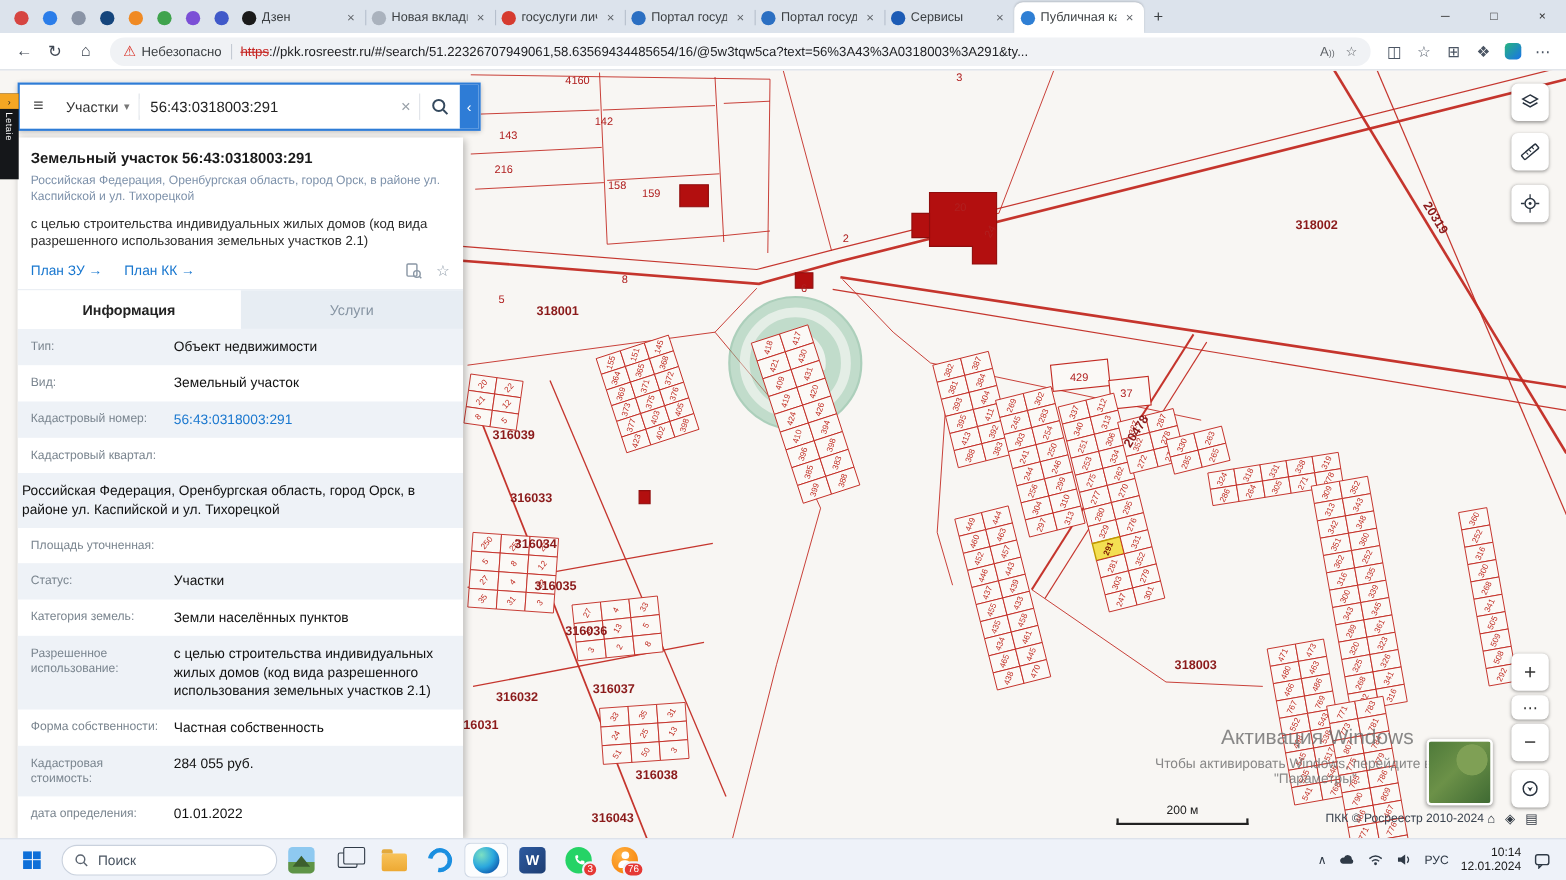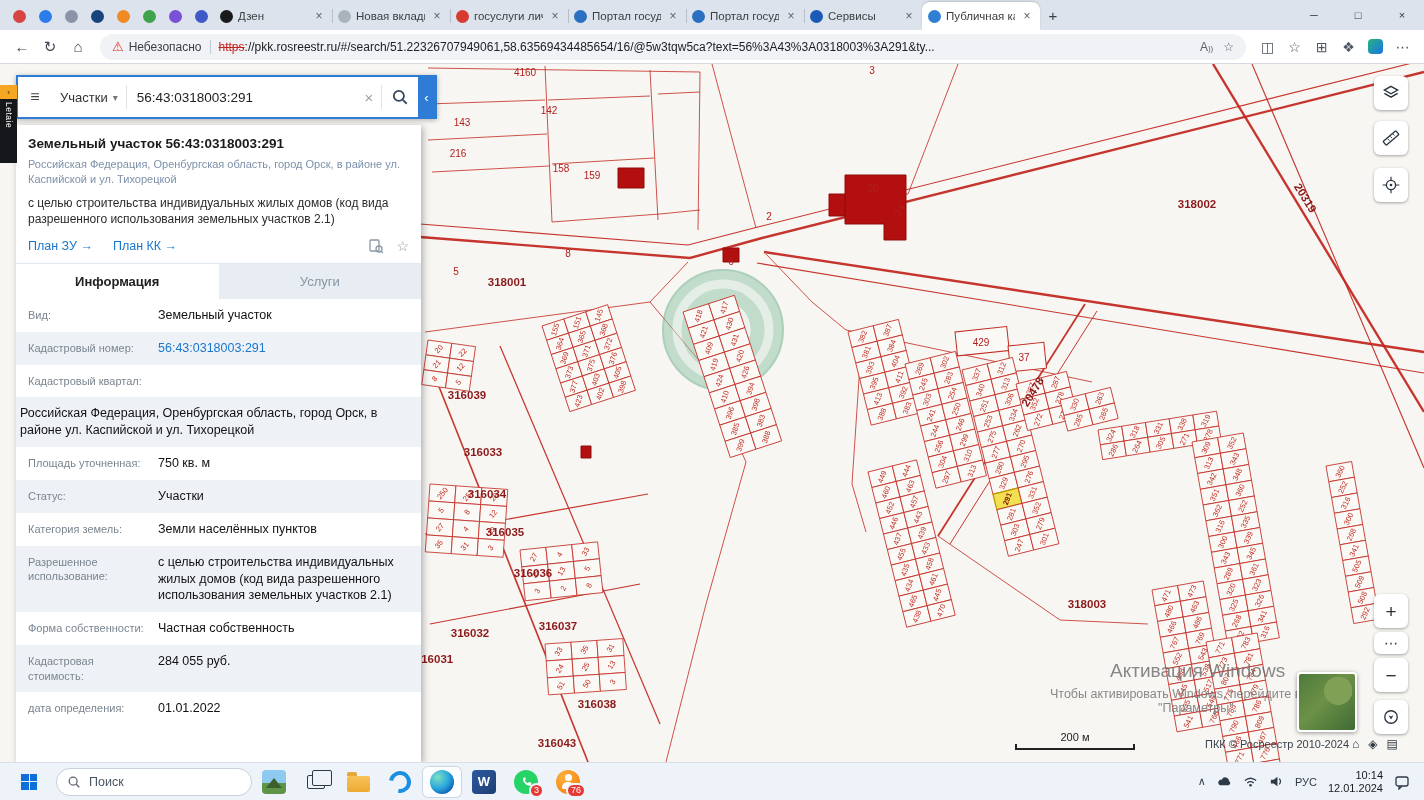--- a/index.html
+++ b/index.html
@@ -918,37 +918,40 @@
         </svg>
         <span>☆</span>
       </span>
     </div>
   </div>
   <div class="panel-tabs">
     <div class="panel-tab active">Информация</div>
     <div class="panel-tab inactive">Услуги</div>
   </div>
   <div class="info-rows">
+      <div class="info-row odd">
+        <div class="info-label">Тип:</div>
+        <div class="info-value">Объект недвижимости</div>
+      </div>
       <div class="info-row">
         <div class="info-label">Вид:</div>
         <div class="info-value">Земельный участок</div>
       </div>
       <div class="info-row odd">
         <div class="info-label">Кадастровый номер:</div>
         <div class="info-value link">56:43:0318003:291</div>
       </div>
       <div class="info-row">
         <div class="info-label">Кадастровый квартал:</div>
       </div>
       <div class="info-row odd">
         <div class="info-value">Российская Федерация, Оренбургская область, город Орск, в районе ул. Каспийской и ул. Тихорецкой</div>
       </div>
       <div class="info-row">
         <div class="info-label">Площадь уточненная:</div>
-        <div class="info-value">750 кв. м</div>
       </div>
       <div class="info-row odd">
         <div class="info-label">Статус:</div>
         <div class="info-value">Участки</div>
       </div>
       <div class="info-row">
         <div class="info-label">Категория земель:</div>
         <div class="info-value">Земли населённых пунктов</div>
       </div>
       <div class="info-row odd">

